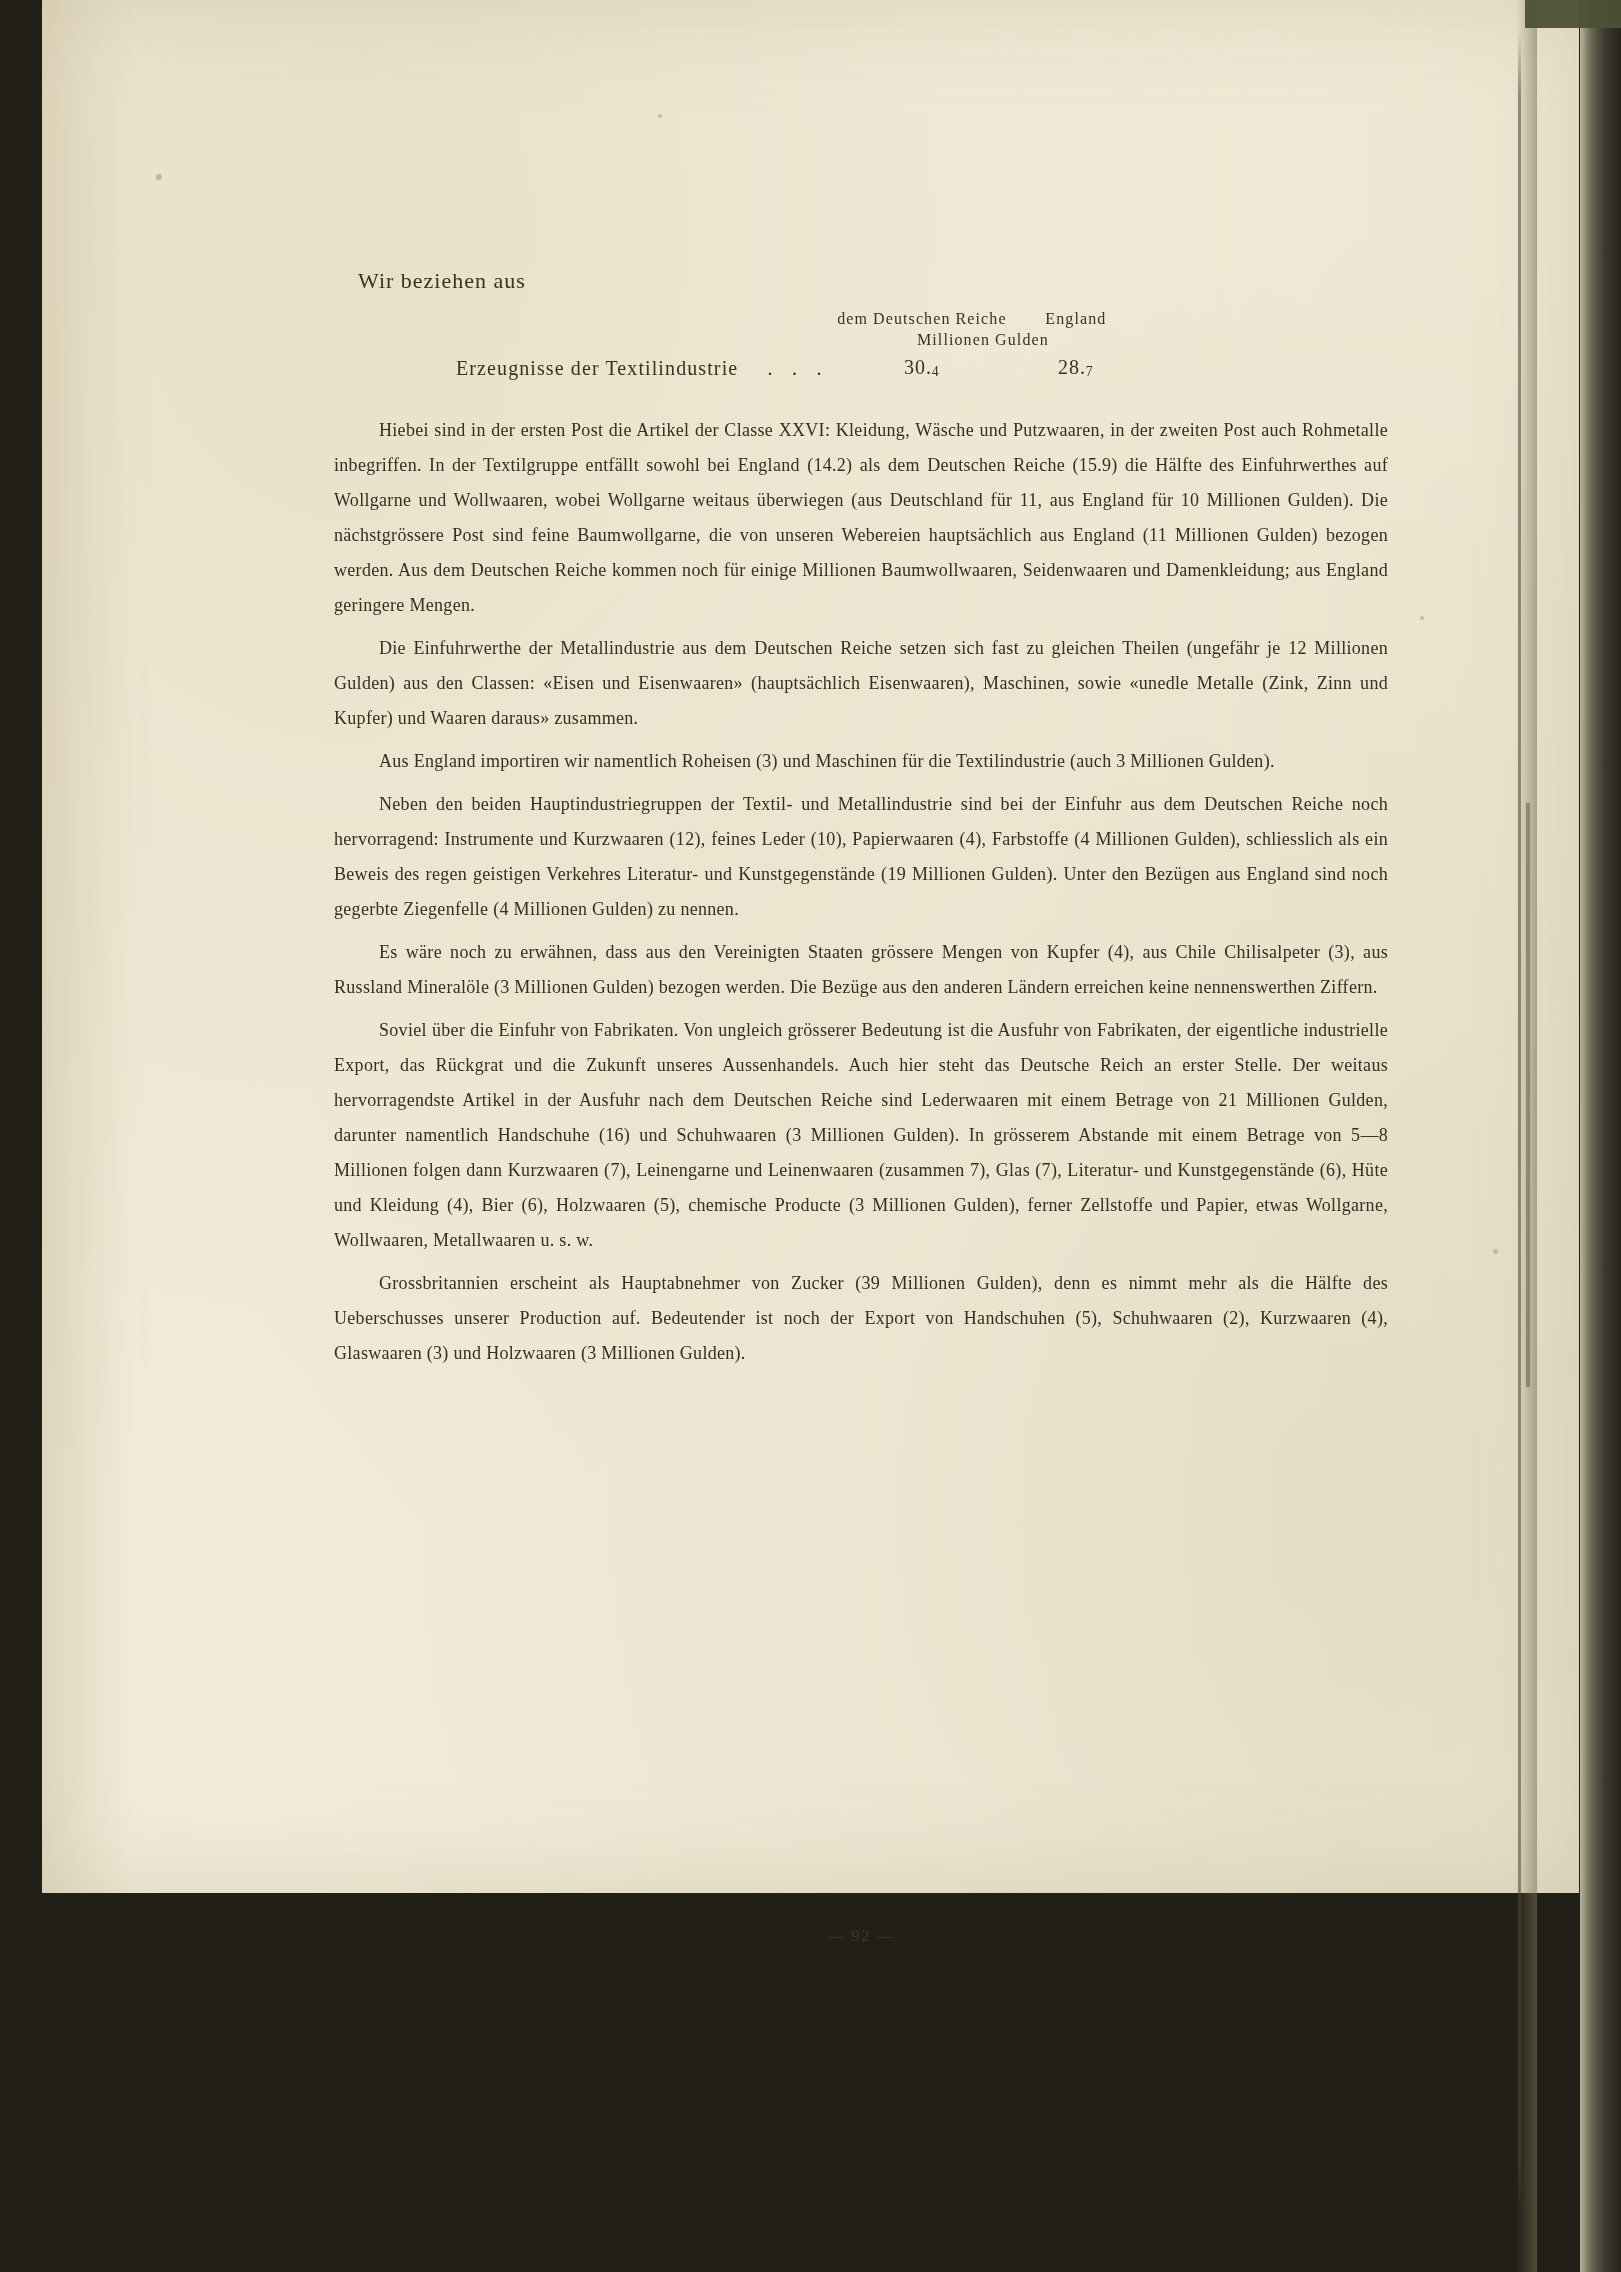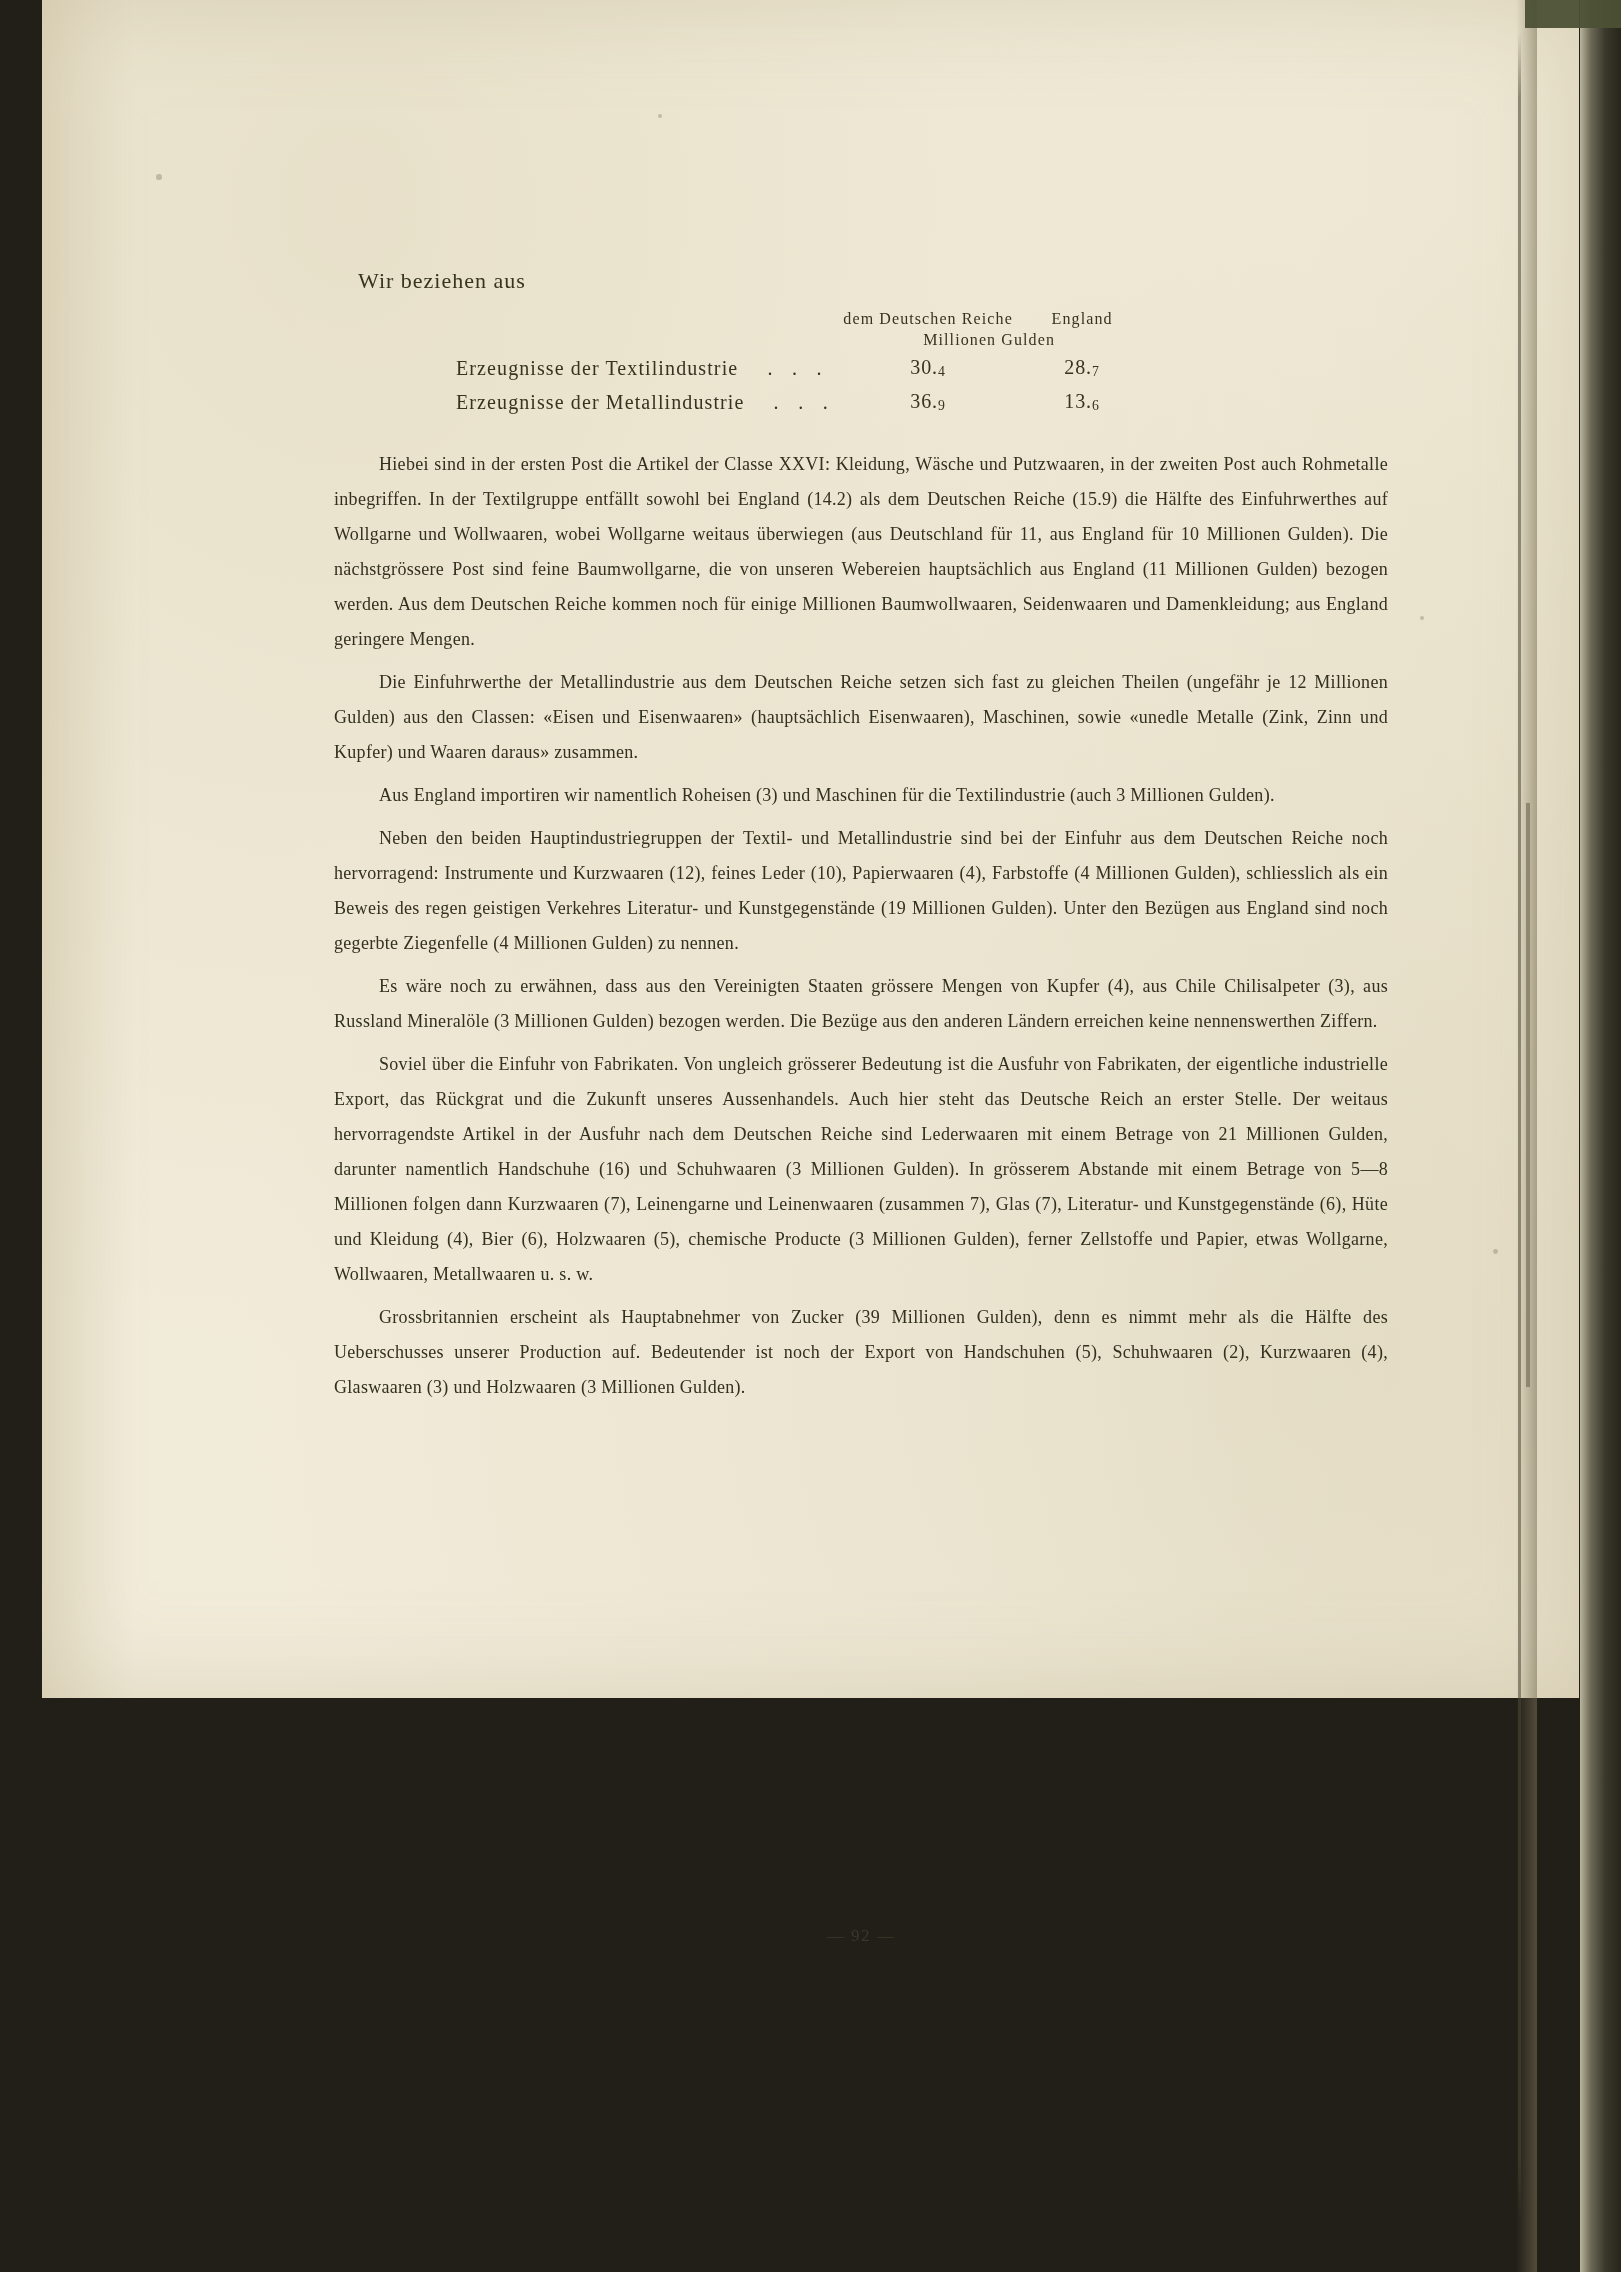--- a/index.html
+++ b/index.html
@@ -21,21 +21,21 @@
     inset: 0;
     background: #221f18;
   }
 
   
   .page {
     position: absolute;
     left: 42px;
     top: 0px;
     width: 1537px;
-    height: 1698px;
+    height: 1893px;
     background: #efe9d6;
     background-image:
       radial-gradient(ellipse at 20% 12%, rgba(214,203,172,0.35) 0%, rgba(214,203,172,0) 55%),
       radial-gradient(ellipse at 85% 80%, rgba(205,194,163,0.30) 0%, rgba(205,194,163,0) 60%),
       linear-gradient(90deg, #e6dec7 0%, #f1ebd9 6%, #f2ecda 60%, #ece5d0 100%);
     box-shadow: inset 0 0 97px rgba(180,168,134,0.35);
   }
 
   
   .binding {
@@ -205,28 +205,20 @@
         </thead>
         <tbody>
           <tr>
             <td class="label">
               <span>Erzeugnisse der Textilindustrie</span>
               <span class="dots-inline" style="letter-spacing:7.3px; padding-left:23px;">. . .</span>
             </td>
             <td class="num"><span>30.</span><span class="sub">4</span></td>
             <td class="num"><span>28.</span><span class="sub">7</span></td>
           </tr>
-          <tr>
-            <td class="label">
-              <span>Erzeugnisse der Metallindustrie</span>
-              <span class="dots-inline" style="letter-spacing:7.3px; padding-left:23px;">. . .</span>
-            </td>
-            <td class="num"><span>36.</span><span class="sub">9</span></td>
-            <td class="num"><span>13.</span><span class="sub">6</span></td>
-          </tr>
         </tbody>
       </table>
     </div>
 
     <p class="body">Hiebei sind in der ersten Post die Artikel der Classe XXVI: Kleidung, Wäsche und Putzwaaren, in der zweiten Post auch Rohmetalle inbegriffen. In der Textilgruppe entfällt sowohl bei England (14.2) als dem Deutschen Reiche (15.9) die Hälfte des Einfuhrwerthes auf Wollgarne und Wollwaaren, wobei Wollgarne weitaus überwiegen (aus Deutschland für 11, aus England für 10 Millionen Gulden). Die nächstgrössere Post sind feine Baumwollgarne, die von unseren Webereien hauptsächlich aus England (11 Millionen Gulden) bezogen werden. Aus dem Deutschen Reiche kommen noch für einige Millionen Baumwollwaaren, Seidenwaaren und Damenkleidung; aus England geringere Mengen.</p>
     <p class="body">Die Einfuhrwerthe der Metallindustrie aus dem Deutschen Reiche setzen sich fast zu gleichen Theilen (ungefähr je 12 Millionen Gulden) aus den Classen: «Eisen und Eisenwaaren» (hauptsächlich Eisenwaaren), Maschinen, sowie «unedle Metalle (Zink, Zinn und Kupfer) und Waaren daraus» zusammen.</p>
     <p class="body">Aus England importiren wir namentlich Roheisen (3) und Maschinen für die Textilindustrie (auch 3 Millionen Gulden).</p>
     <p class="body">Neben den beiden Hauptindustriegruppen der Textil- und Metallindustrie sind bei der Einfuhr aus dem Deutschen Reiche noch hervorragend: Instrumente und Kurzwaaren (12), feines Leder (10), Papierwaaren (4), Farbstoffe (4 Millionen Gulden), schliesslich als ein Beweis des regen geistigen Verkehres Literatur- und Kunstgegenstände (19 Millionen Gulden). Unter den Bezügen aus England sind noch gegerbte Ziegenfelle (4 Millionen Gulden) zu nennen.</p>
     <p class="body">Es wäre noch zu erwähnen, dass aus den Vereinigten Staaten grössere Mengen von Kupfer (4), aus Chile Chilisalpeter (3), aus Russland Mineralöle (3 Millionen Gulden) bezogen werden. Die Bezüge aus den anderen Ländern erreichen keine nennenswerthen Ziffern.</p>
     <p class="body">Soviel über die Einfuhr von Fabrikaten. Von ungleich grösserer Bedeutung ist die Ausfuhr von Fabrikaten, der eigentliche industrielle Export, das Rückgrat und die Zukunft unseres Aussenhandels. Auch hier steht das Deutsche Reich an erster Stelle. Der weitaus hervorragendste Artikel in der Ausfuhr nach dem Deutschen Reiche sind Lederwaaren mit einem Betrage von 21 Millionen Gulden, darunter namentlich Handschuhe (16) und Schuhwaaren (3 Millionen Gulden). In grösserem Abstande mit einem Betrage von 5—8 Millionen folgen dann Kurzwaaren (7), Leinengarne und Leinenwaaren (zusammen 7), Glas (7), Literatur- und Kunstgegenstände (6), Hüte und Kleidung (4), Bier (6), Holzwaaren (5), chemische Producte (3 Millionen Gulden), ferner Zellstoffe und Papier, etwas Wollgarne, Wollwaaren, Metallwaaren u. s. w.</p>

